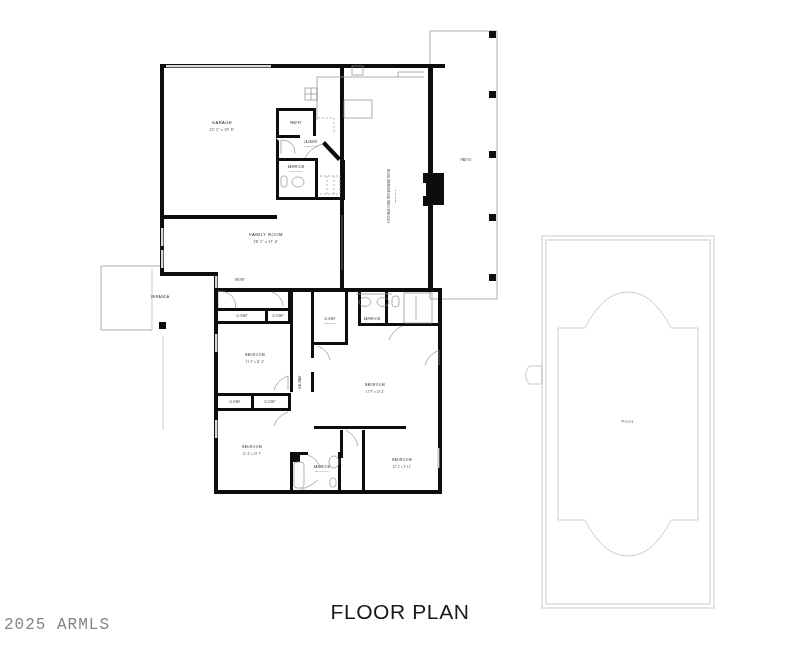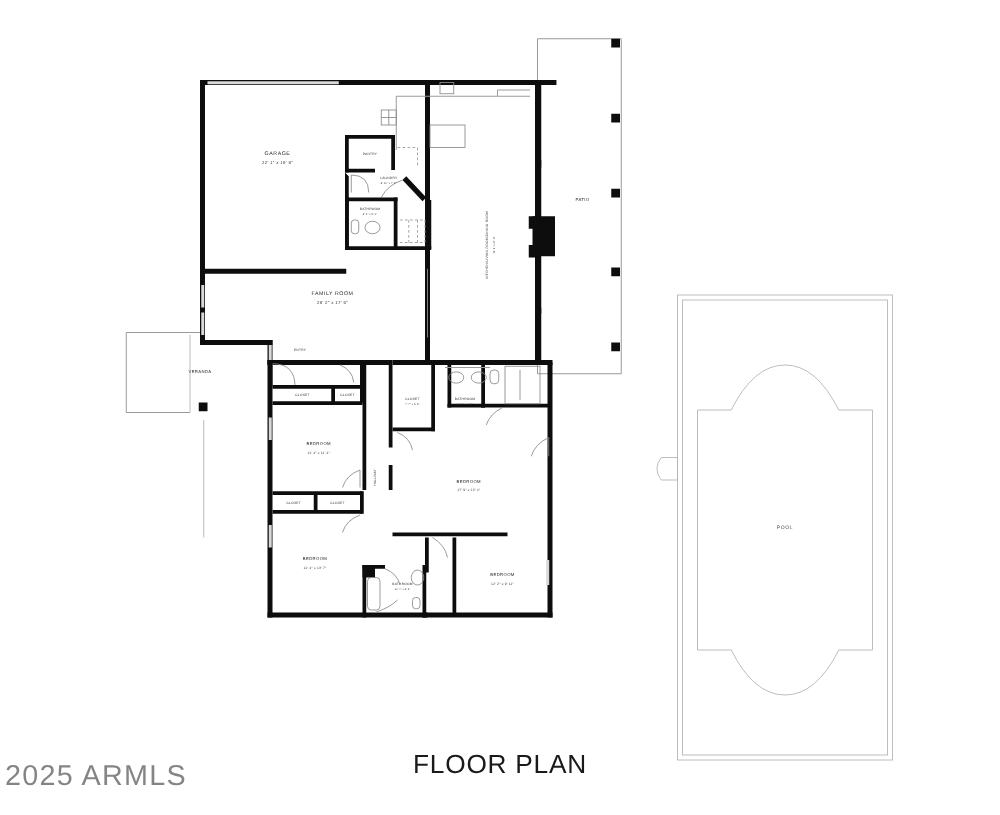--- a/index.html
+++ b/index.html
@@ -24,23 +24,23 @@
        font-family:"Liberation Sans",sans-serif;}
   .lbl-xs{font-size:2.6px;letter-spacing:.2px;fill:#2b2b2b;text-anchor:middle;
        font-family:"Liberation Sans",sans-serif;}
   .dim-xs{font-size:2.1px;letter-spacing:.1px;fill:#3a3a3a;text-anchor:middle;
        font-family:"Liberation Sans",sans-serif;}
   .lbl-pool{font-size:4px;letter-spacing:.5px;fill:#555;text-anchor:middle;
        font-family:"Liberation Sans",sans-serif;}
   #caption{position:absolute;left:0;right:0;bottom:28px;text-align:center;
            font-size:21px;letter-spacing:.6px;color:#1a1a1a;
            font-family:"Liberation Sans",sans-serif;}
-  #watermark{position:absolute;left:4px;bottom:18px;font-size:23px;
+  #watermark{position:absolute;left:4px;bottom:18px;font-size:16px;
              letter-spacing:1px;color:#3a3a3a;opacity:.62;
-             font-family:Liberation Sans, sans-serif;}
+             font-family:Liberation Mono, monospace;}
 </style>
 </head>
 <body>
 
 <div id="plan">
 <svg viewBox="0 0 800 652" width="800" height="652">
 
   <g>
     <path class="thin" d="M430 31 L497 31 L497 299 L430 299"></path>
     <path class="thin" d="M430 31 L430 299"></path>

